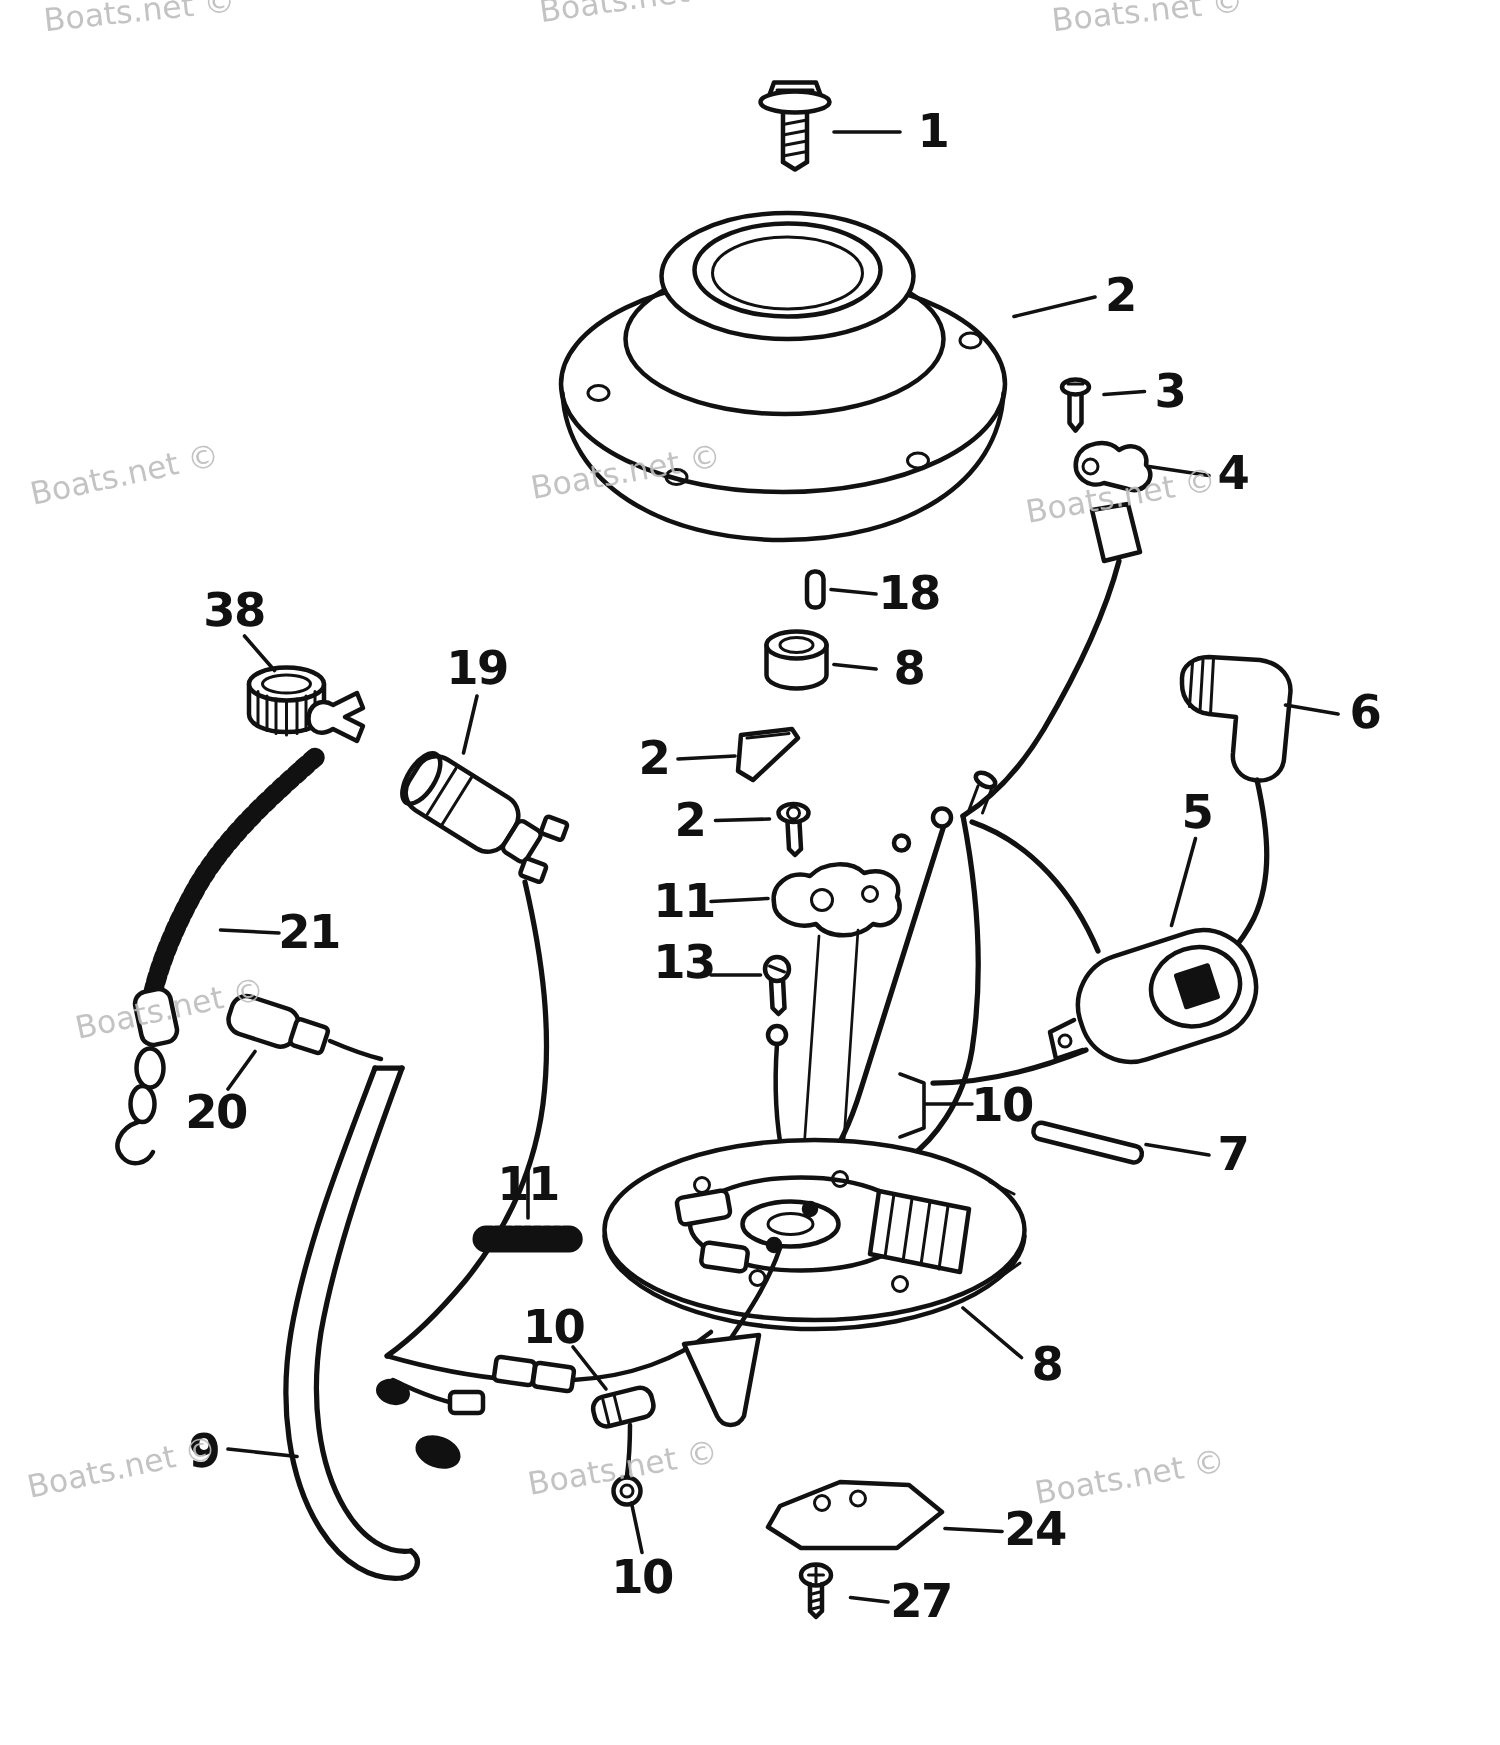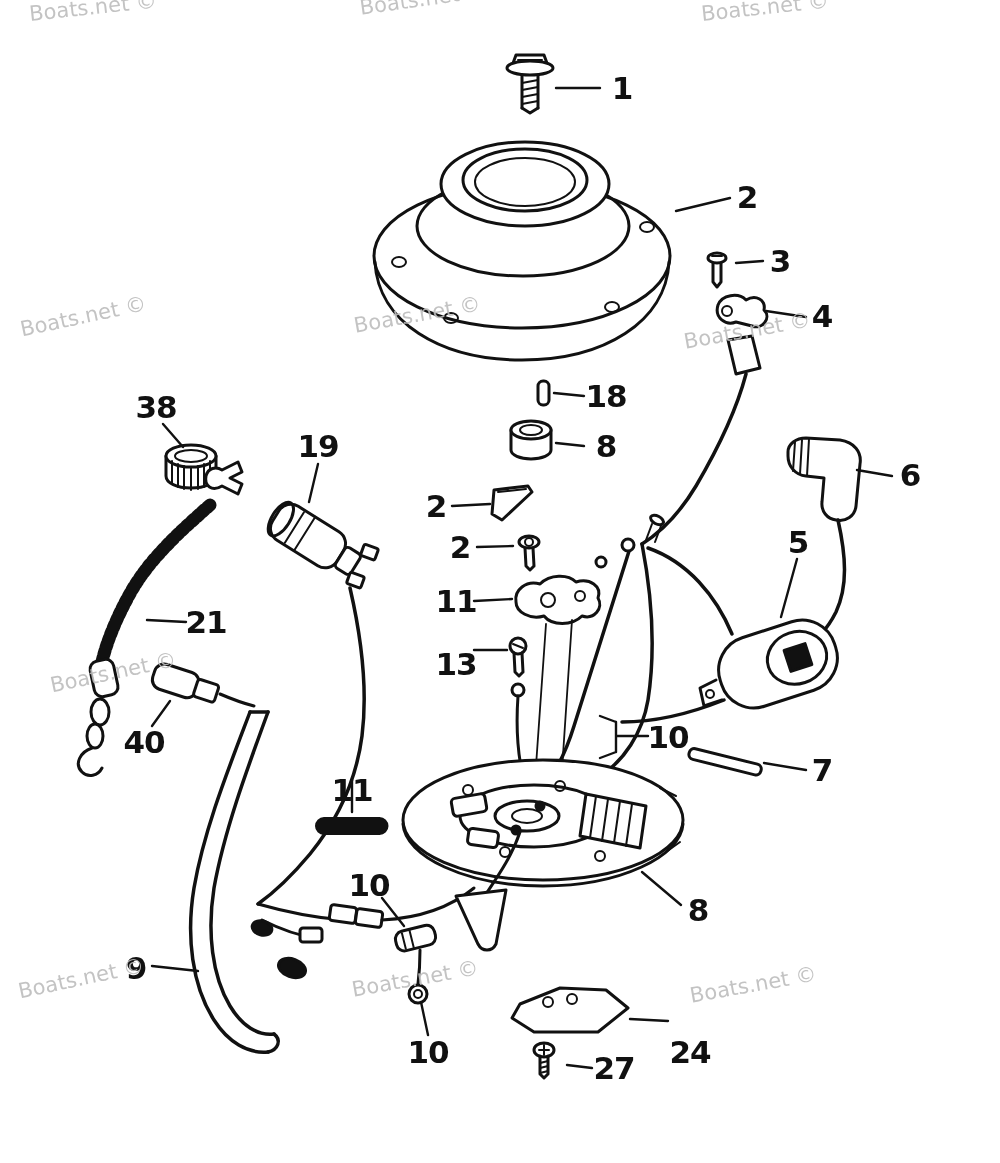--- a/index.html
+++ b/index.html
@@ -255,32 +255,32 @@
     <div class="plabel" style="left:822px;top:316px">4</div>
     <div class="plabel" style="left:798px;top:542px">5</div>
     <div class="plabel" style="left:910px;top:475px">6</div>
     <div class="plabel" style="left:822px;top:770px">7</div>
     <div class="plabel" style="left:698px;top:910px">8</div>
     <div class="plabel" style="left:136px;top:968px">9</div>
     <div class="plabel" style="left:668px;top:737px">10</div>
     <div class="plabel" style="left:369px;top:885px">10</div>
     <div class="plabel" style="left:428px;top:1052px">10</div>
     <div class="plabel" style="left:352px;top:790px">11</div>
-    <div class="plabel" style="left:456px;top:664px">13</div>
+    <div class="plabel" style="left:456px;top:642px">13</div>
     <div class="plabel" style="left:456px;top:601px">11</div>
     <div class="plabel" style="left:460px;top:547px">2</div>
     <div class="plabel" style="left:436px;top:506px">2</div>
     <div class="plabel" style="left:606px;top:446px">8</div>
     <div class="plabel" style="left:606px;top:396px">18</div>
     <div class="plabel" style="left:318px;top:446px">19</div>
-    <div class="plabel" style="left:144px;top:742px">40</div>
+    <div class="plabel" style="left:144px;top:742px">20</div>
     <div class="plabel" style="left:206px;top:622px">21</div>
     <div class="plabel" style="left:156px;top:407px">38</div>
     <div class="plabel" style="left:614px;top:1068px">27</div>
-    <div class="plabel" style="left:690px;top:1052px">24</div>
+    <div class="plabel" style="left:690px;top:1020px">24</div>
   </div>
 
   <div>
     <div class="watermark" style="left:28px;top:2px;transform:rotate(-6deg)">Boats.net ©</div>
     <div class="watermark" style="left:358px;top:-4px;transform:rotate(-8deg)">Boats.net ©</div>
     <div class="watermark" style="left:700px;top:2px;transform:rotate(-6deg)">Boats.net ©</div>
     <div class="watermark" style="left:18px;top:318px;transform:rotate(-12deg)">Boats.net ©</div>
     <div class="watermark" style="left:352px;top:314px;transform:rotate(-10deg)">Boats.net ©</div>
     <div class="watermark" style="left:682px;top:330px;transform:rotate(-10deg)">Boats.net ©</div>
     <div class="watermark" style="left:48px;top:674px;transform:rotate(-12deg)">Boats.net ©</div>

